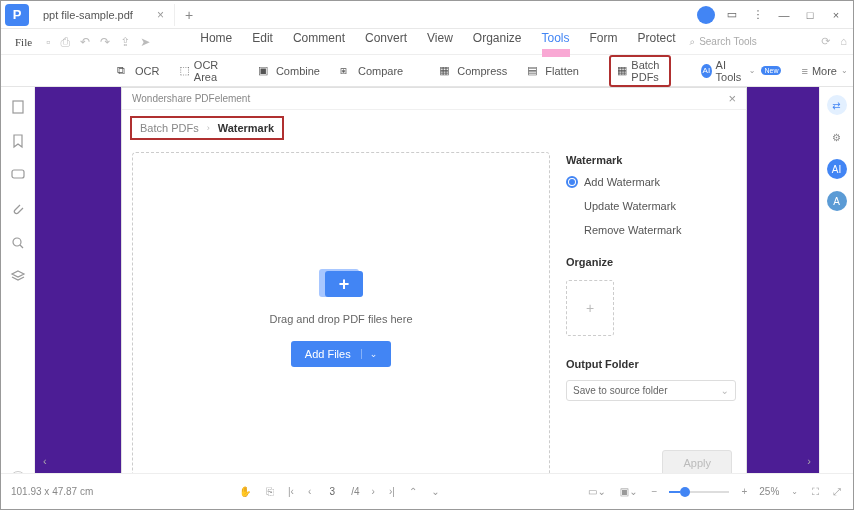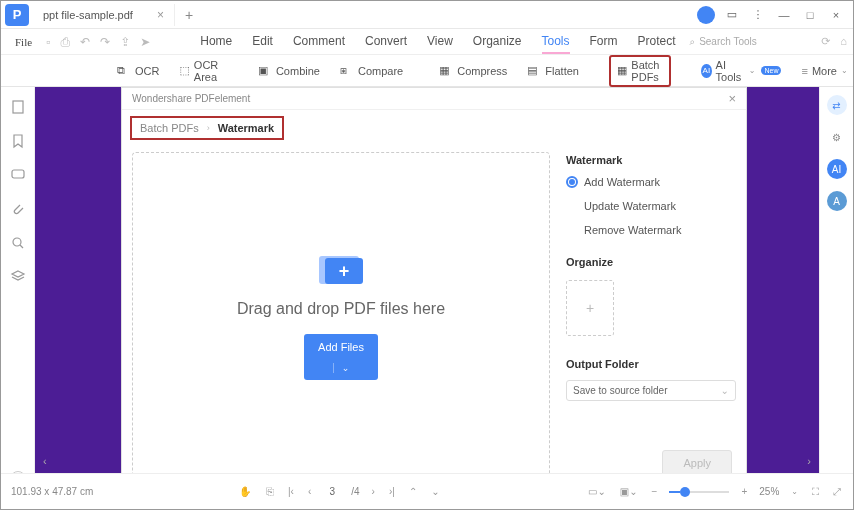--- a/index.html
+++ b/index.html
@@ -10,21 +10,21 @@
 .tab-close { margin-left: 24px; font-size: 12px; color: #999; cursor: pointer; }
 .tab-add { padding: 4px 10px; color: #888; font-size: 14px; cursor: pointer; }
 .win-controls { margin-left: auto; display: flex; align-items: center; gap: 8px; padding-right: 8px; }
 .win-btn { width: 18px; height: 18px; display: flex; align-items: center; justify-content: center; font-size: 11px; color: #666; cursor: pointer; }
 .avatar { width: 18px; height: 18px; border-radius: 50%; background: #4285f4; }
 .menubar { height: 26px; background: #fff; display: flex; align-items: center; padding: 0 6px; border-bottom: 1px solid #eee; }
 .file-label { font-size: 11px; color: #444; padding: 0 8px; font-family: Liberation Serif, serif; }
 .mini-icons { display: flex; gap: 10px; color: #bbb; font-size: 12px; padding: 0 6px; }
 .menu-items { display: flex; gap: 20px; margin-left: 44px; font-size: 12px; color: #555; }
 .menu-item { cursor: pointer; padding: 4px 0; }
-.menu-item.active { color: #4285f4; border-bottom: 2px solid #f9a8d4; }
+.menu-item.active { color: #4285f4; border-bottom: 8px solid #f9a8d4; }
 .search-tools { margin-left: 14px; display: flex; align-items: center; gap: 4px; font-size: 10px; color: #aaa; }
 .menubar-right { margin-left: auto; display: flex; gap: 10px; color: #bbb; font-size: 11px; }
 .toolbar { height: 32px; background: #fff; display: flex; align-items: center; padding: 0 110px; gap: 8px; border-bottom: 1px solid #e5e5e5; }
 .tool-btn { display: flex; align-items: center; gap: 4px; font-size: 11px; color: #555; padding: 3px 6px; cursor: pointer; }
 .tool-btn svg, .tool-btn .ticon { width: 14px; height: 14px; }
 .tool-sep { width: 1px; height: 18px; background: #e0e0e0; margin: 0 4px; }
 .tool-highlight { border: 2px solid #b03030; border-radius: 3px; padding: 2px 6px; }
 .ai-circle { width: 14px; height: 14px; border-radius: 50%; background: #4285f4; color: #fff; font-size: 8px; display: flex; align-items: center; justify-content: center; }
 .new-badge { font-size: 7px; background: #4285f4; color: #fff; border-radius: 6px; padding: 1px 3px; margin-left: 2px; }
 .main-area { display: flex; height: 410px; }
@@ -37,22 +37,22 @@
 .panel-close { margin-left: auto; font-size: 13px; color: #999; cursor: pointer; }
 .breadcrumb { margin: 6px 8px; padding: 4px 8px; border: 2px solid #b03030; display: inline-flex; align-items: center; gap: 8px; font-size: 11px; }
 .breadcrumb .crumb1 { color: #888; }
 .breadcrumb .sep { color: #bbb; font-size: 9px; }
 .breadcrumb .crumb2 { color: #333; font-weight: 600; }
 .panel-body { display: flex; padding: 6px 10px 10px 10px; gap: 16px; height: 340px; }
 .dropzone { flex: 1; border: 1px dashed #ccc; border-radius: 4px; display: flex; flex-direction: column; align-items: center; justify-content: center; gap: 16px; }
 .folder-icon { width: 44px; height: 36px; position: relative; }
 .folder-back { position: absolute; bottom: 0; width: 40px; height: 28px; background: #a8c7ff; border-radius: 3px; }
 .folder-front { position: absolute; bottom: 0; left: 6px; width: 38px; height: 26px; background: #4285f4; border-radius: 3px; display: flex; align-items: center; justify-content: center; color: #fff; font-size: 18px; font-weight: bold; }
-.drop-text { font-size: 16px; color: #666; }
-.add-btn { background: #4285f4; color: #fff; border: none; padding: 7px 14px; font-size: 11px; border-radius: 3px; display: flex; align-items: center; gap: 10px; cursor: pointer; flex-direction: column; }
+.drop-text { font-size: 11px; color: #666; }
+.add-btn { background: #4285f4; color: #fff; border: none; padding: 7px 14px; font-size: 11px; border-radius: 3px; display: flex; align-items: center; gap: 10px; cursor: pointer; }
 .add-btn .chev { font-size: 9px; opacity: 0.9; border-left: 1px solid rgba(255,255,255,0.4); padding-left: 8px; }
 .right-col { width: 170px; display: flex; flex-direction: column; gap: 8px; font-size: 11px; }
 .section-title { font-weight: 600; color: #333; margin-top: 2px; }
 .radio-row { display: flex; align-items: center; gap: 6px; color: #555; padding: 2px 0; cursor: pointer; }
 .radio { width: 12px; height: 12px; border: 2px solid #4285f4; border-radius: 50%; display: flex; align-items: center; justify-content: center; }
 .radio.on::after { content: ''; width: 6px; height: 6px; background: #4285f4; border-radius: 50%; }
 .template-box { width: 48px; height: 56px; border: 1px dashed #ccc; border-radius: 3px; display: flex; align-items: center; justify-content: center; color: #bbb; font-size: 14px; cursor: pointer; margin-top: 4px; }
 .output-select { border: 1px solid #ddd; border-radius: 3px; padding: 4px 6px; font-size: 10px; color: #666; display: flex; justify-content: space-between; align-items: center; cursor: pointer; margin-top: 2px; }
 .apply-btn { position: absolute; right: 14px; bottom: 10px; padding: 6px 20px; background: #f0f0f0; border: 1px solid #e0e0e0; border-radius: 3px; font-size: 11px; color: #bbb; }
 .right-rail { width: 34px; background: #fff; border-left: 1px solid #eee; display: flex; flex-direction: column; align-items: center; padding-top: 8px; gap: 12px; }

